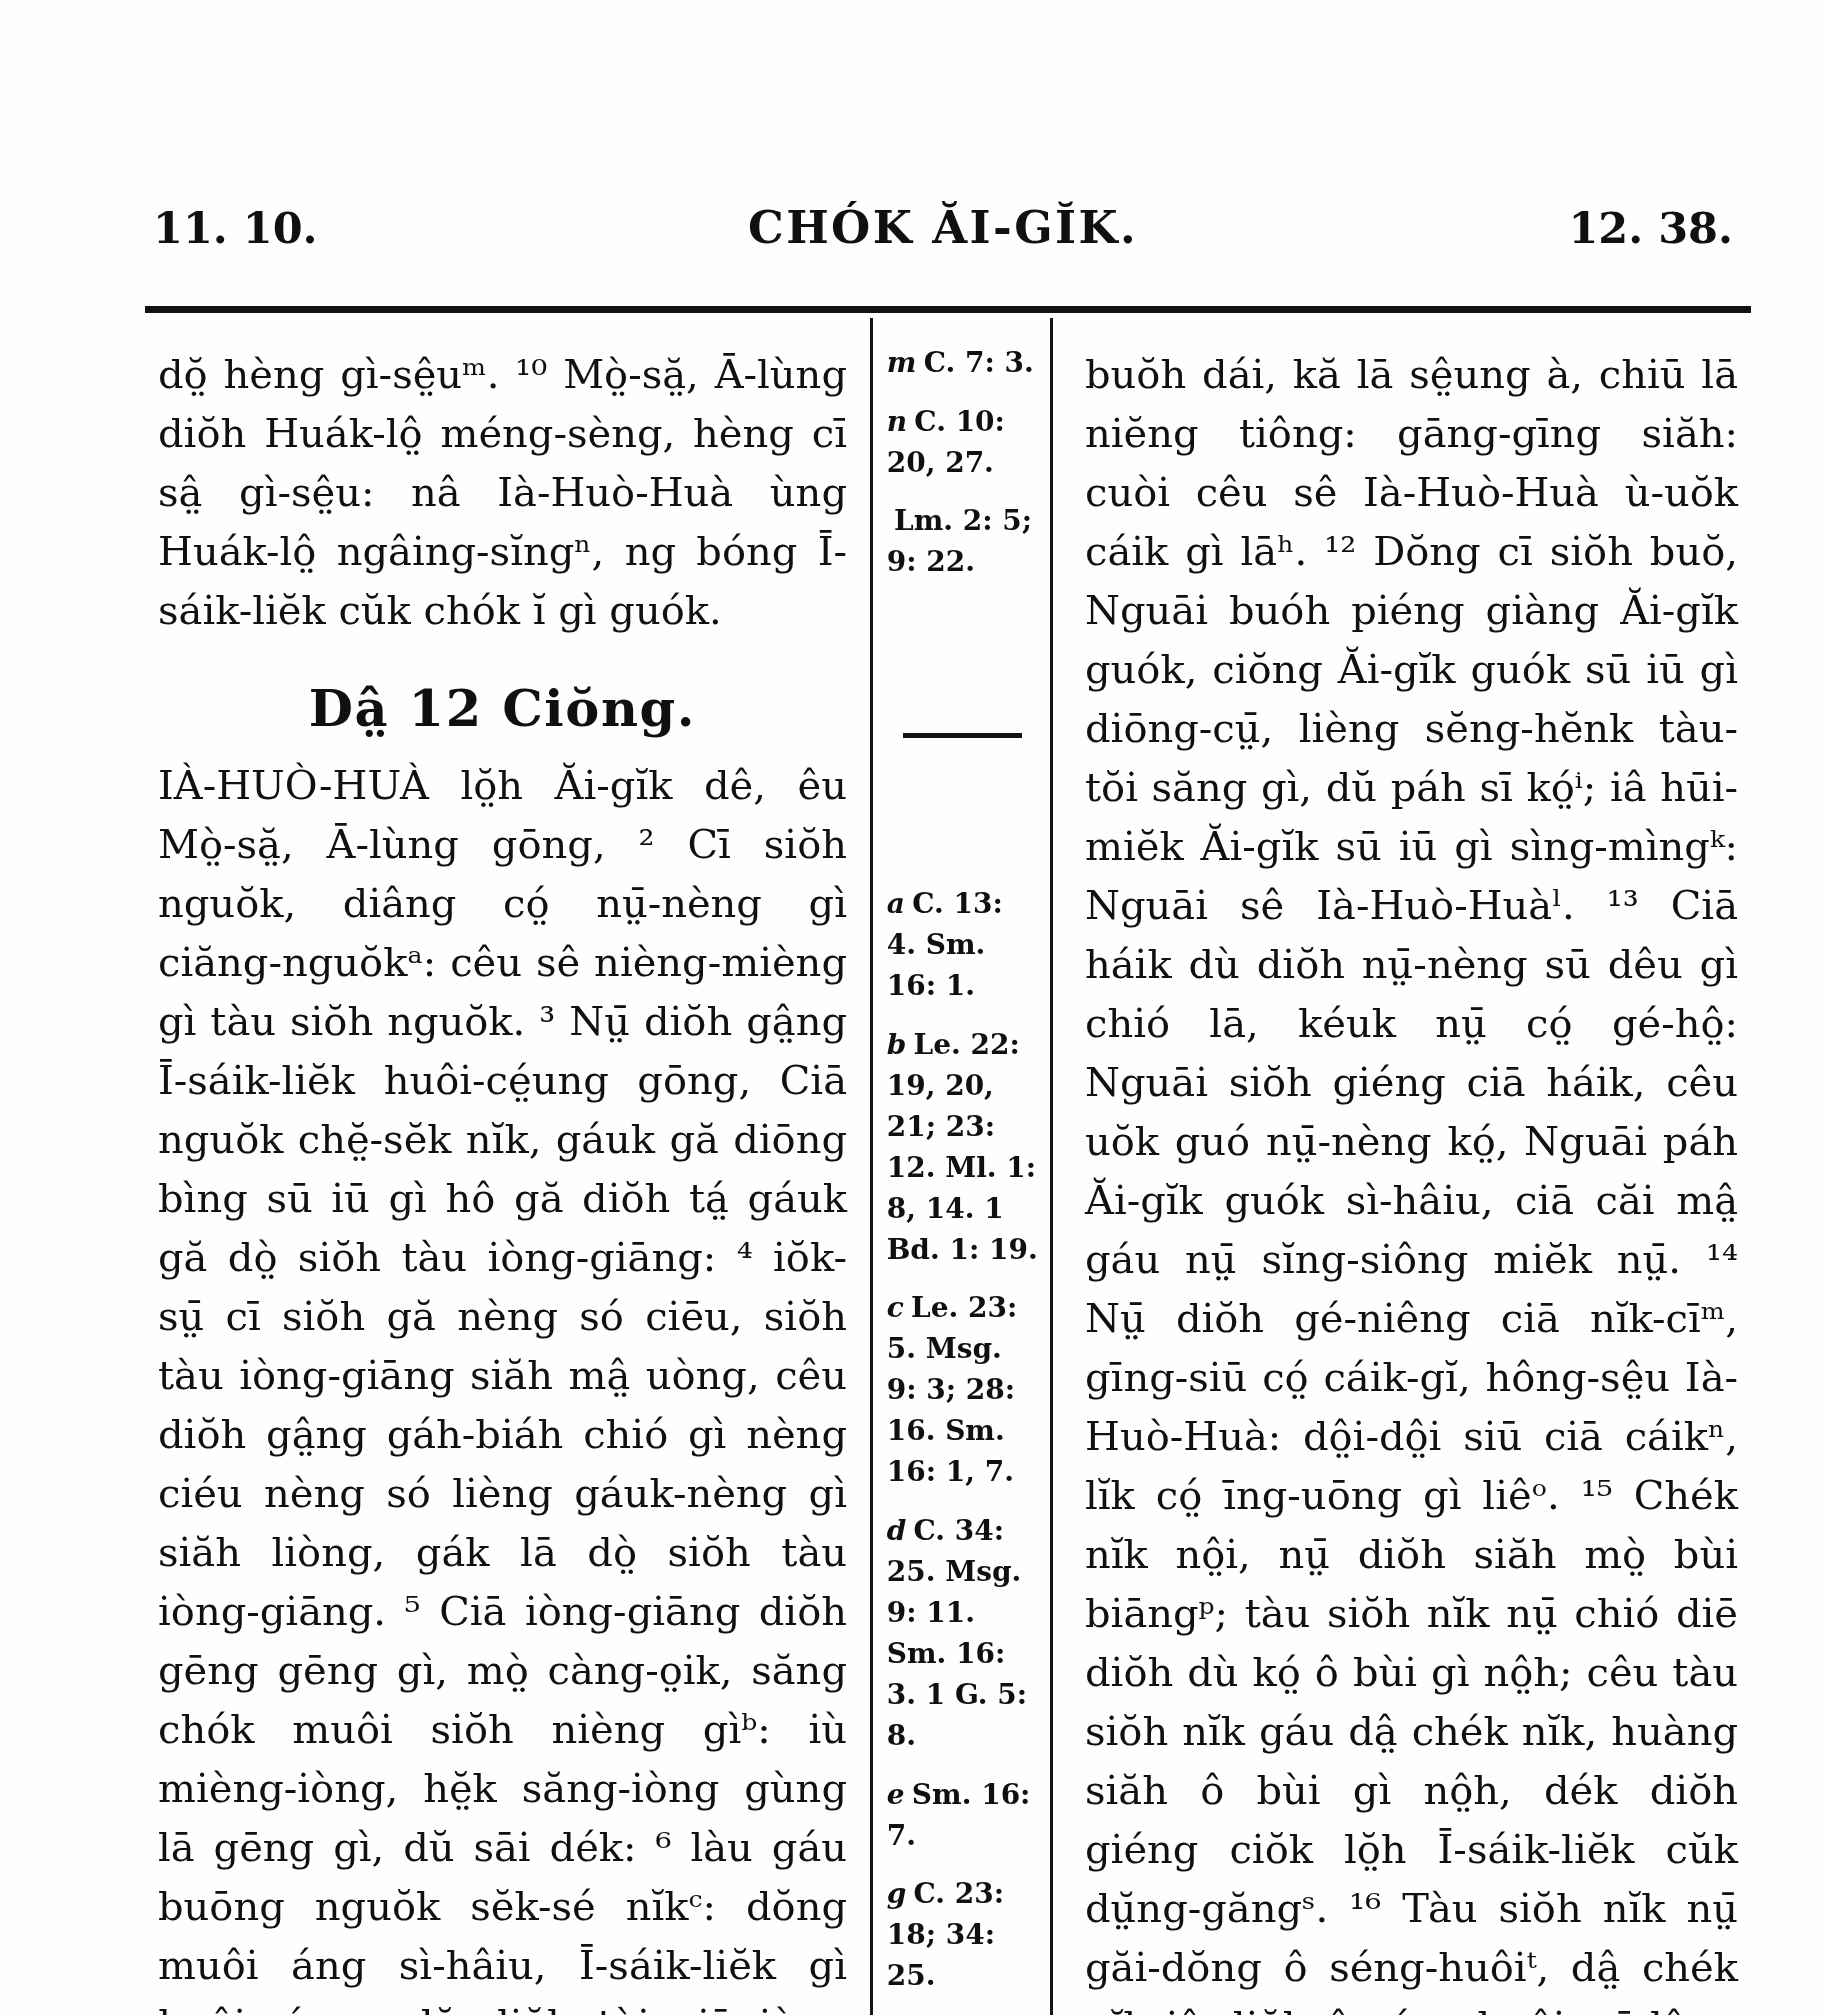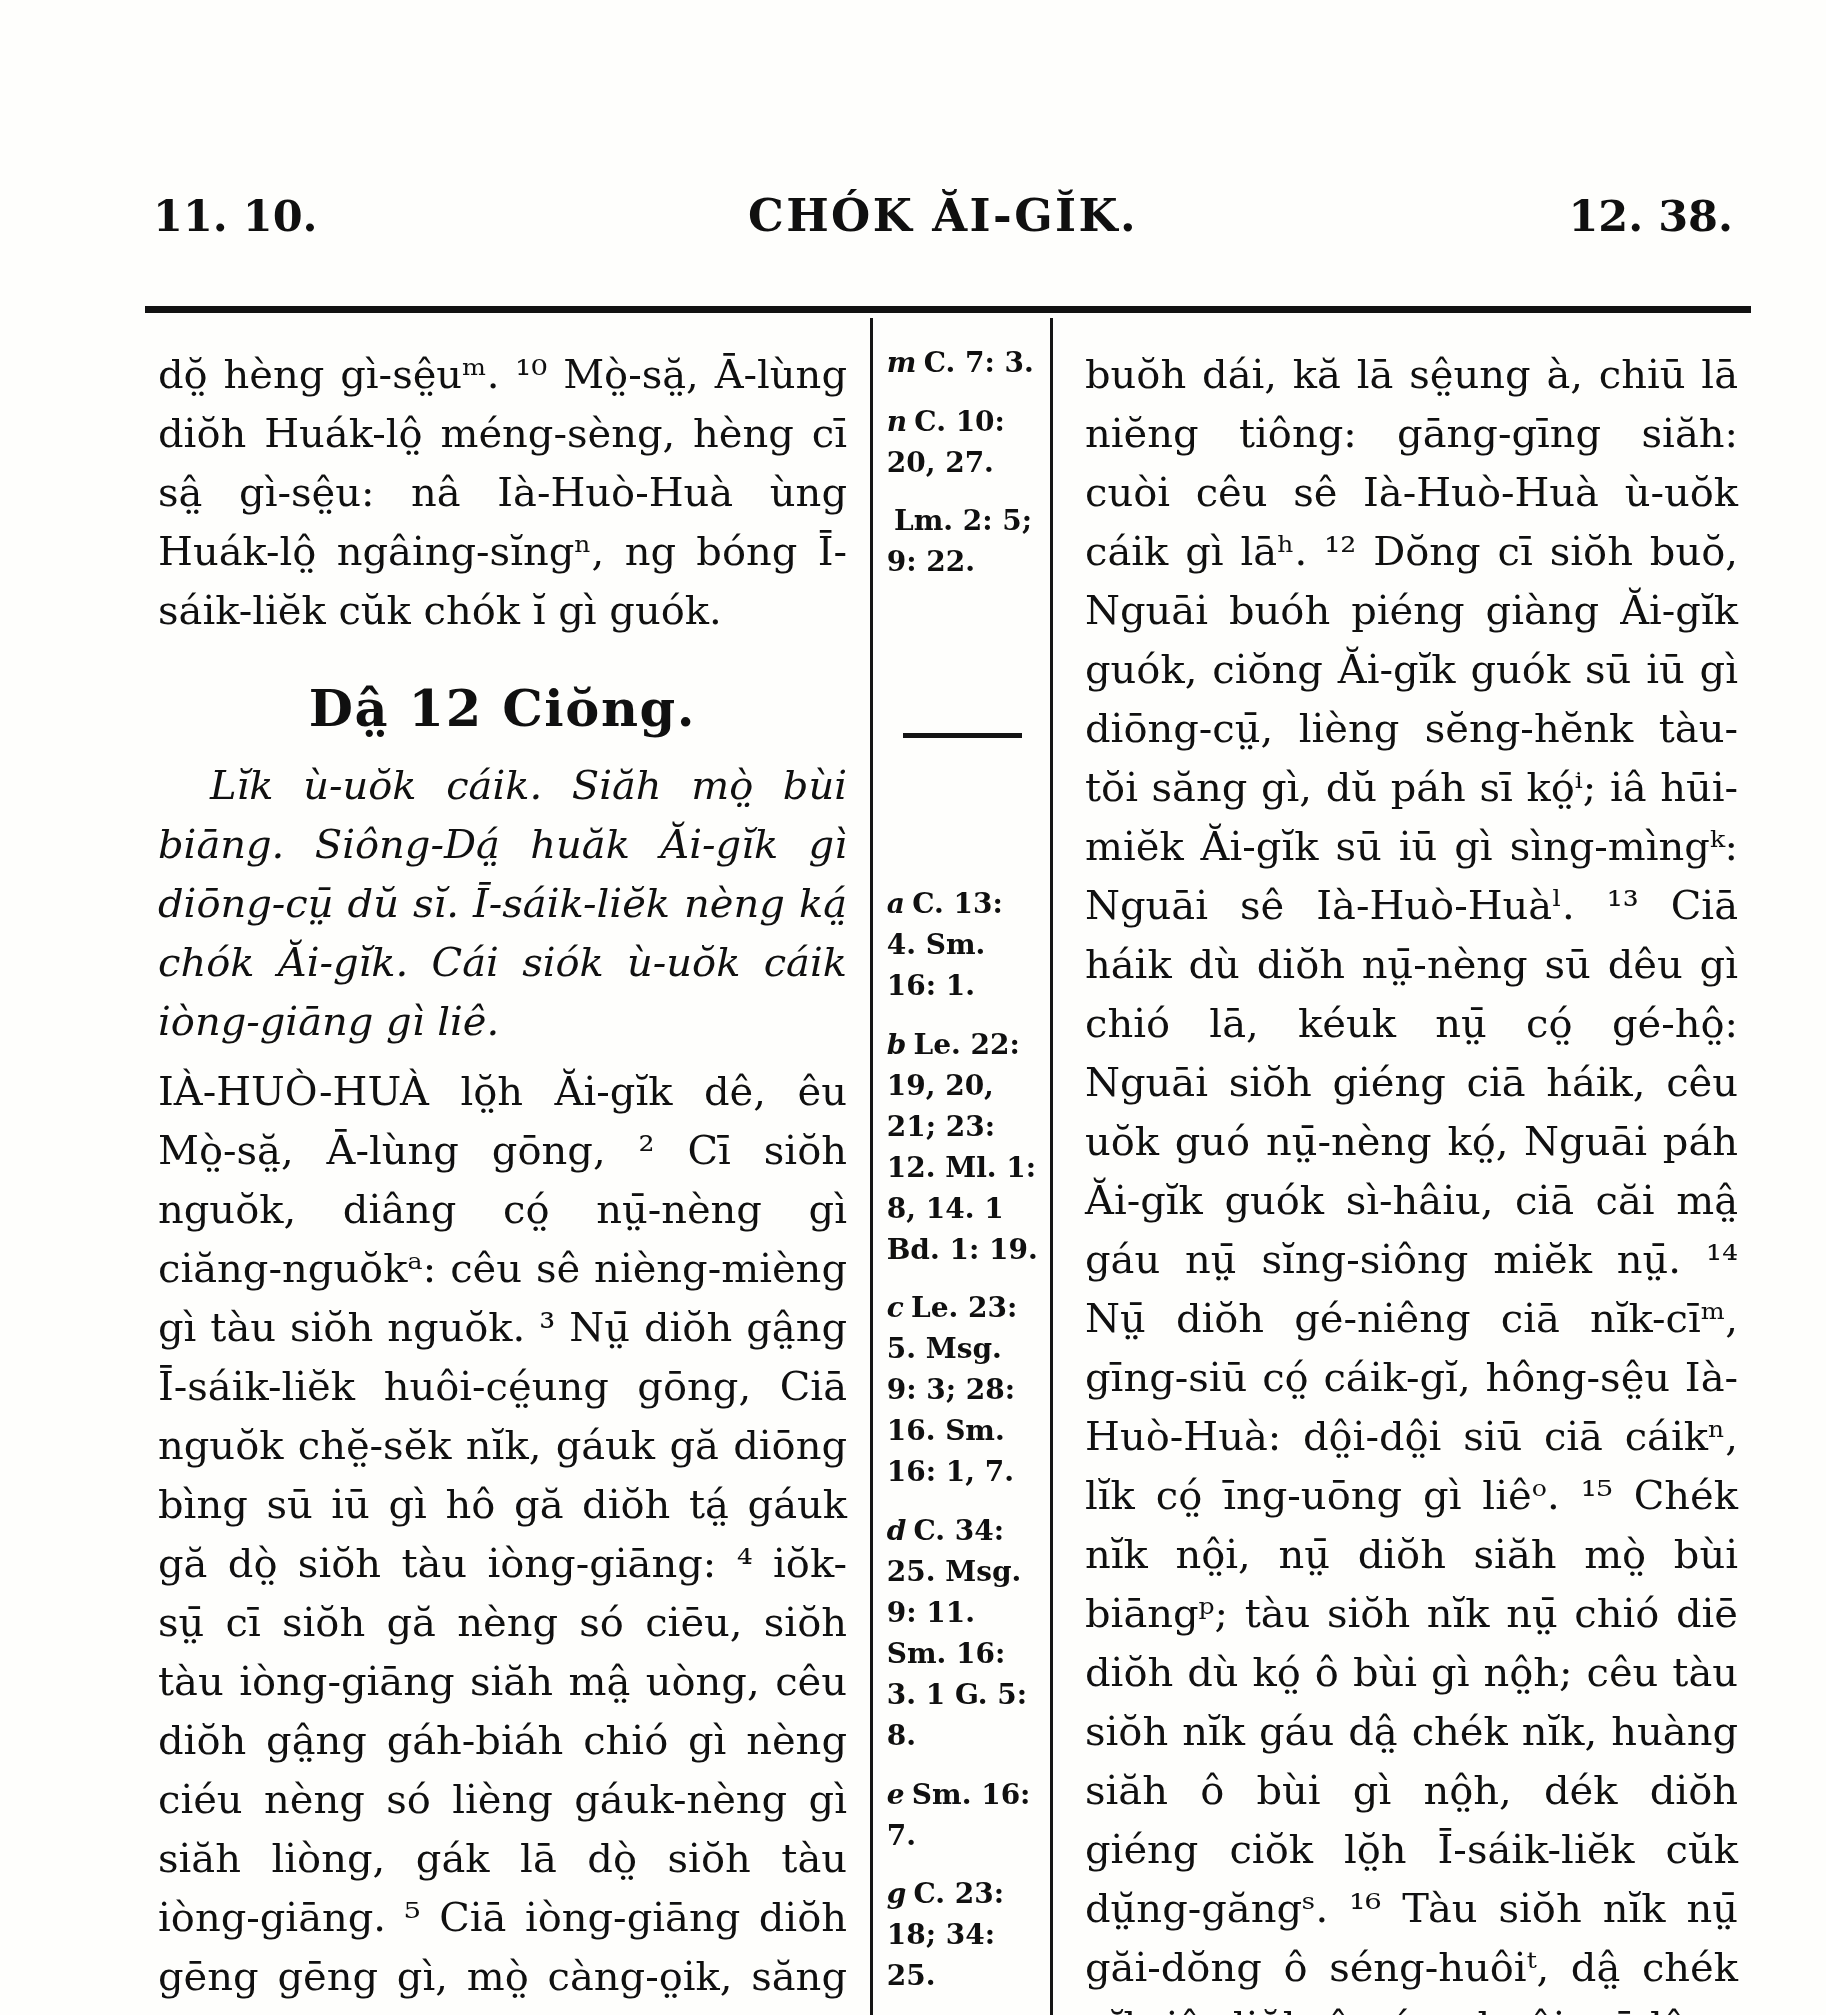--- a/index.html
+++ b/index.html
@@ -12,21 +12,21 @@
     width: 1827px;
     height: 2875px;
     background: #fefefc;
     color: #101010;
     font-family: "DejaVu Serif", "Liberation Serif", serif;
     overflow: hidden;
   }
   
   .header {
     position: absolute;
-    top: 161px;
+    top: 173px;
     left: 153px;
     width: 1580px;
     display: flex;
     justify-content: space-between;
     align-items: baseline;
     font-weight: bold;
     font-size: 43px;
   }
   .header .title {
     font-size: 45px;
@@ -106,21 +106,20 @@
   <div class="header">
     <span>11. 10.</span>
     <span class="title">CHÓK ĂI-GĬK.</span>
     <span>12. 38.</span>
   </div>
   <div class="head-rule"></div>
 
   <div class="col-left">
     <p class="para">dŏ̤ hèng gì-sê̤uᵐ. ¹⁰ Mò̤-să̤, Ā-lùng diŏh Huák-lô̤ méng-sèng, hèng cī sâ̤ gì-sê̤u: nâ Ià-Huò-Huà ùng Huák-lô̤ ngâing-sĭngⁿ, ng bóng Ī-sáik-liĕk cŭk chók ĭ gì guók.</p>
     <div class="chapter-heading">Dâ̤ 12 Ciŏng.</div>
-    <p class="para chapter-intro">Lĭk ù-uŏk cáik. Siăh mò̤ bùi biāng. Siông-Dá̤ huăk Ăi-gĭk gì diōng-cṳ̄ dŭ sĭ. Ī-sáik-liĕk nèng ká̤ chók Ăi-gĭk. Cái siók ù-uŏk cáik iòng-giāng gì liê.</p>
     <p class="para">IÀ-HUÒ-HUÀ lŏ̤h Ăi-gĭk dê, êu Mò̤-să̤, Ā-lùng gōng, ² Cī siŏh nguŏk, diâng có̤ nṳ̄-nèng gì ciăng-nguŏkᵃ: cêu sê nièng-mièng gì tàu siŏh nguŏk. ³ Nṳ̄ diŏh gâ̤ng Ī-sáik-liĕk huôi-cé̤ung gōng, Ciā nguŏk chĕ̤-sĕk nĭk, gáuk gă diōng bìng sū iū gì hô gă diŏh tá̤ gáuk gă dò̤ siŏh tàu iòng-giāng: ⁴ iŏk-sṳ̄ cī siŏh gă nèng só ciēu, siŏh tàu iòng-giāng siăh mâ̤ uòng, cêu diŏh gâ̤ng gáh-biáh chió gì nèng ciéu nèng só lièng gáuk-nèng gì siăh liòng, gák lā dò̤ siŏh tàu iòng-giāng. ⁵ Ciā iòng-giāng diŏh gēng gēng gì, mò̤ càng-o̤ik, săng chók muôi siŏh nièng gìᵇ: iù mièng-iòng, hĕ̤k săng-iòng gùng lā gēng gì, dŭ sāi dék: ⁶ làu gáu buōng nguŏk sĕk-sé nĭkᶜ: dŏng muôi áng sì-hâiu, Ī-sáik-liĕk gì huôi-cé̤ung dŭ diŏh tài ciā iòng giāng. ⁷ Lŏ̤h siăh iòng giāng gì chió, dò̤ ciā háik dù cô̤ êu muòng-chié, lièng muòng-mì siông-sié. ⁸ Cī siŏh buŏ ngô̤ ciā nṳ̆k, gâ̤ng mò̤ bòi biāngᵈ, lièng kū chái cà̤ siăh. ⁹ Ng-tĕ̤ng siăh buáng chăng sṳ̆k, hĕ̤k sāi cūi cṳ̄ gì; dék-diŏh lièng tàu kă ngū-câung ngô̤ lā siăhᵉ. ¹⁰ Ng-tĕ̤ng diông siŏh dék giāng làu gáu mìng-dángᵍ; nâ ô làu gáu mìng-dáng cā gì, cêu diŏh sāi huōi siĕu kó̤. ¹¹ Nṳ̄-nèng siăh ciā iòng-giāng, éng-dŏng iĕu lā</p>
   </div>
 
   <div class="col-center">
     <div>
 
         <div class="ref-entry"><span class="ref-label">m</span><span>C. 7: 3.</span></div>
 
         <div class="ref-entry"><span class="ref-label">n</span><span>C. 10: 20, 27.</span></div>
 

